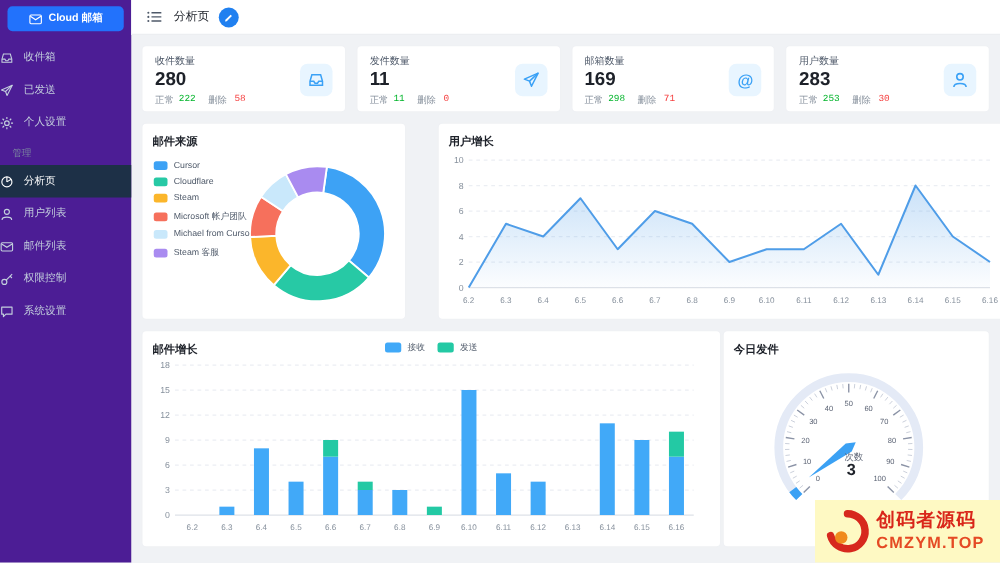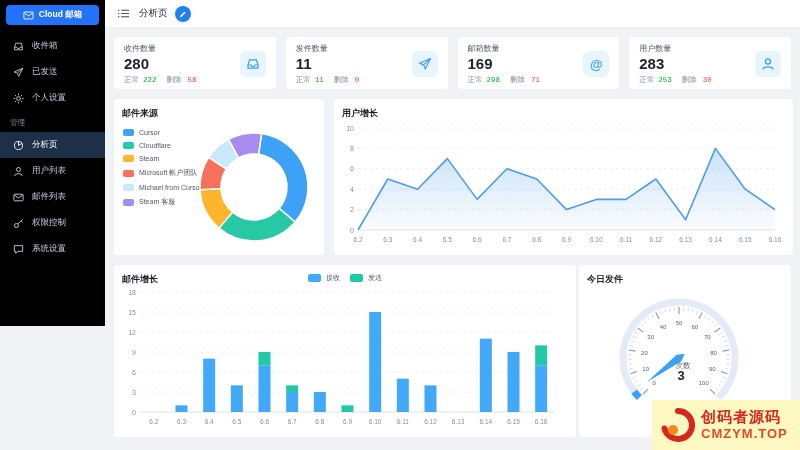--- a/index.html
+++ b/index.html
@@ -1,26 +1,26 @@
 <!DOCTYPE html>
 <html><head>
 <meta charset="utf-8">
 <style>
   * { box-sizing: border-box; margin: 0; padding: 0; }
   html,body { width:800px; height:450px; overflow:hidden;
     font-family:"Liberation Sans","DejaVu Sans",sans-serif; background:#f0f2f5; }
 
   
-  .sidebar { position:absolute; left:0; top:0; width:105px; height:326px;
-    background:#000000; color:#c3cfdd; z-index:2; }
+  .sidebar { position:absolute; left:0; top:0; width:105px; height:450px;
+    background:#4c1d95; color:#c3cfdd; z-index:2; }
   .brand-btn { margin:5px 6px 8px 6px; height:20px; background:#2272fc; border-radius:4px;
     display:flex; align-items:center; justify-content:center; gap:5px; color:#fff;
     font-size:8.5px; font-weight:700; cursor:pointer; }
   .menu { list-style:none; }
-  .menu-item { height:26px; display:flex; align-items:center; gap:8px; padding-left:13px;
+  .menu-item { height:26px; display:flex; align-items:center; gap:8px; 
     font-size:8.5px; cursor:pointer; color:#c3cfdd; }
   .menu-item svg { flex:none; }
   .menu-item.active { background:#1d3047; color:#fff; }
   .menu-section { padding:7px 0 4px 10px; font-size:7.5px; color:#7d8ba0; }
 
   
   .header { position:absolute; left:105px; top:0; right:0; height:28px; background:#fff;
     border-bottom:1px solid #eceef1; display:flex; align-items:center; padding:0 12px; z-index:2; }
   .hdr-title { font-size:9.5px; color:#1d2129; margin:0 7px 0 9px; }
   .edit-btn { width:16px; height:16px; border-radius:50%; background:#2080f0; border:none;
@@ -40,21 +40,21 @@
   .stat-card { flex:1; padding:6px 10px; }
   .stat-label { font-size:8px; color:#4e5969; }
   .stat-value { font-size:15px; font-weight:700; color:#1d2129; margin-top:1px; }
   .stat-foot { font-size:7.5px; color:#86909c; margin-top:3px; display:flex; gap:4px; align-items:center;font-family:Liberation Mono, monospace; }
   .stat-foot .green { color:#00b42a; }
   .stat-foot .red { color:#f53f3f; margin-left:2px; }
   .stat-foot .d-label { margin-left:6px; }
   .stat-ico { position:absolute; right:10px; top:14px; width:26px; height:26px; border-radius:6px;
     background:#e8f5ff; display:flex; align-items:center; justify-content:center; color:#3aa1f6; }
 
-  .row2 { display:flex; gap:8px; height:158px; margin-top:8px; }
+  .row2 { display:flex; gap:25px; height:158px; margin-top:8px; }
   .donut-card { width:212px; flex:none; }
   .line-card { flex:1; padding:0 8px; }
   .legend { position:absolute; left:9px; top:30px; }
   .legend-item { display:flex; align-items:center; gap:5px; margin-bottom:6px; cursor:pointer; }
   .chip { width:11px; height:7px; border-radius:2px; flex:none; }
   .legend-label { font-size:7px; color:#4e5969; white-space:nowrap; }
   #donut-svg { position:absolute; right:4px; top:28px; }
 
   .row3 { display:flex; gap:1px; height:174px; margin-top:8px; }
   .bar-card { flex:1; padding:0 8px; }

